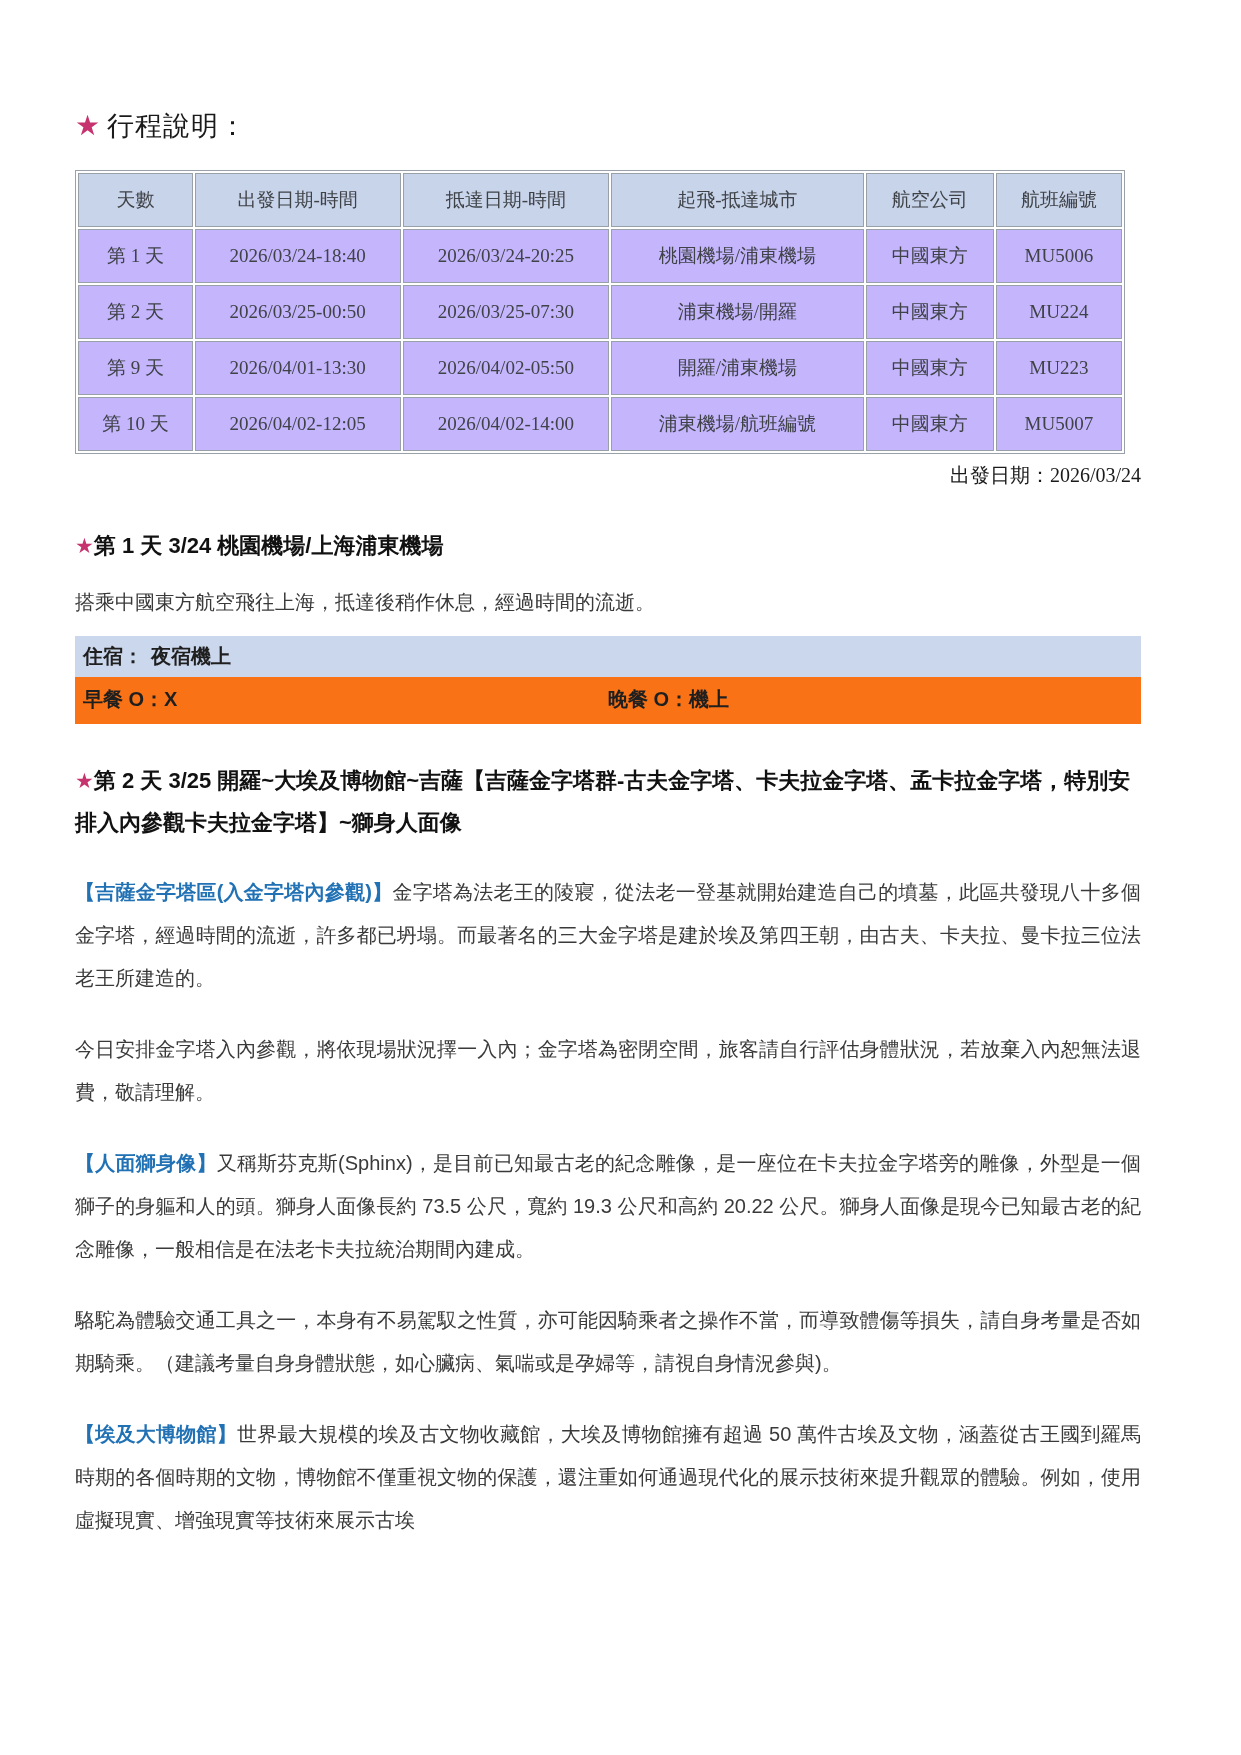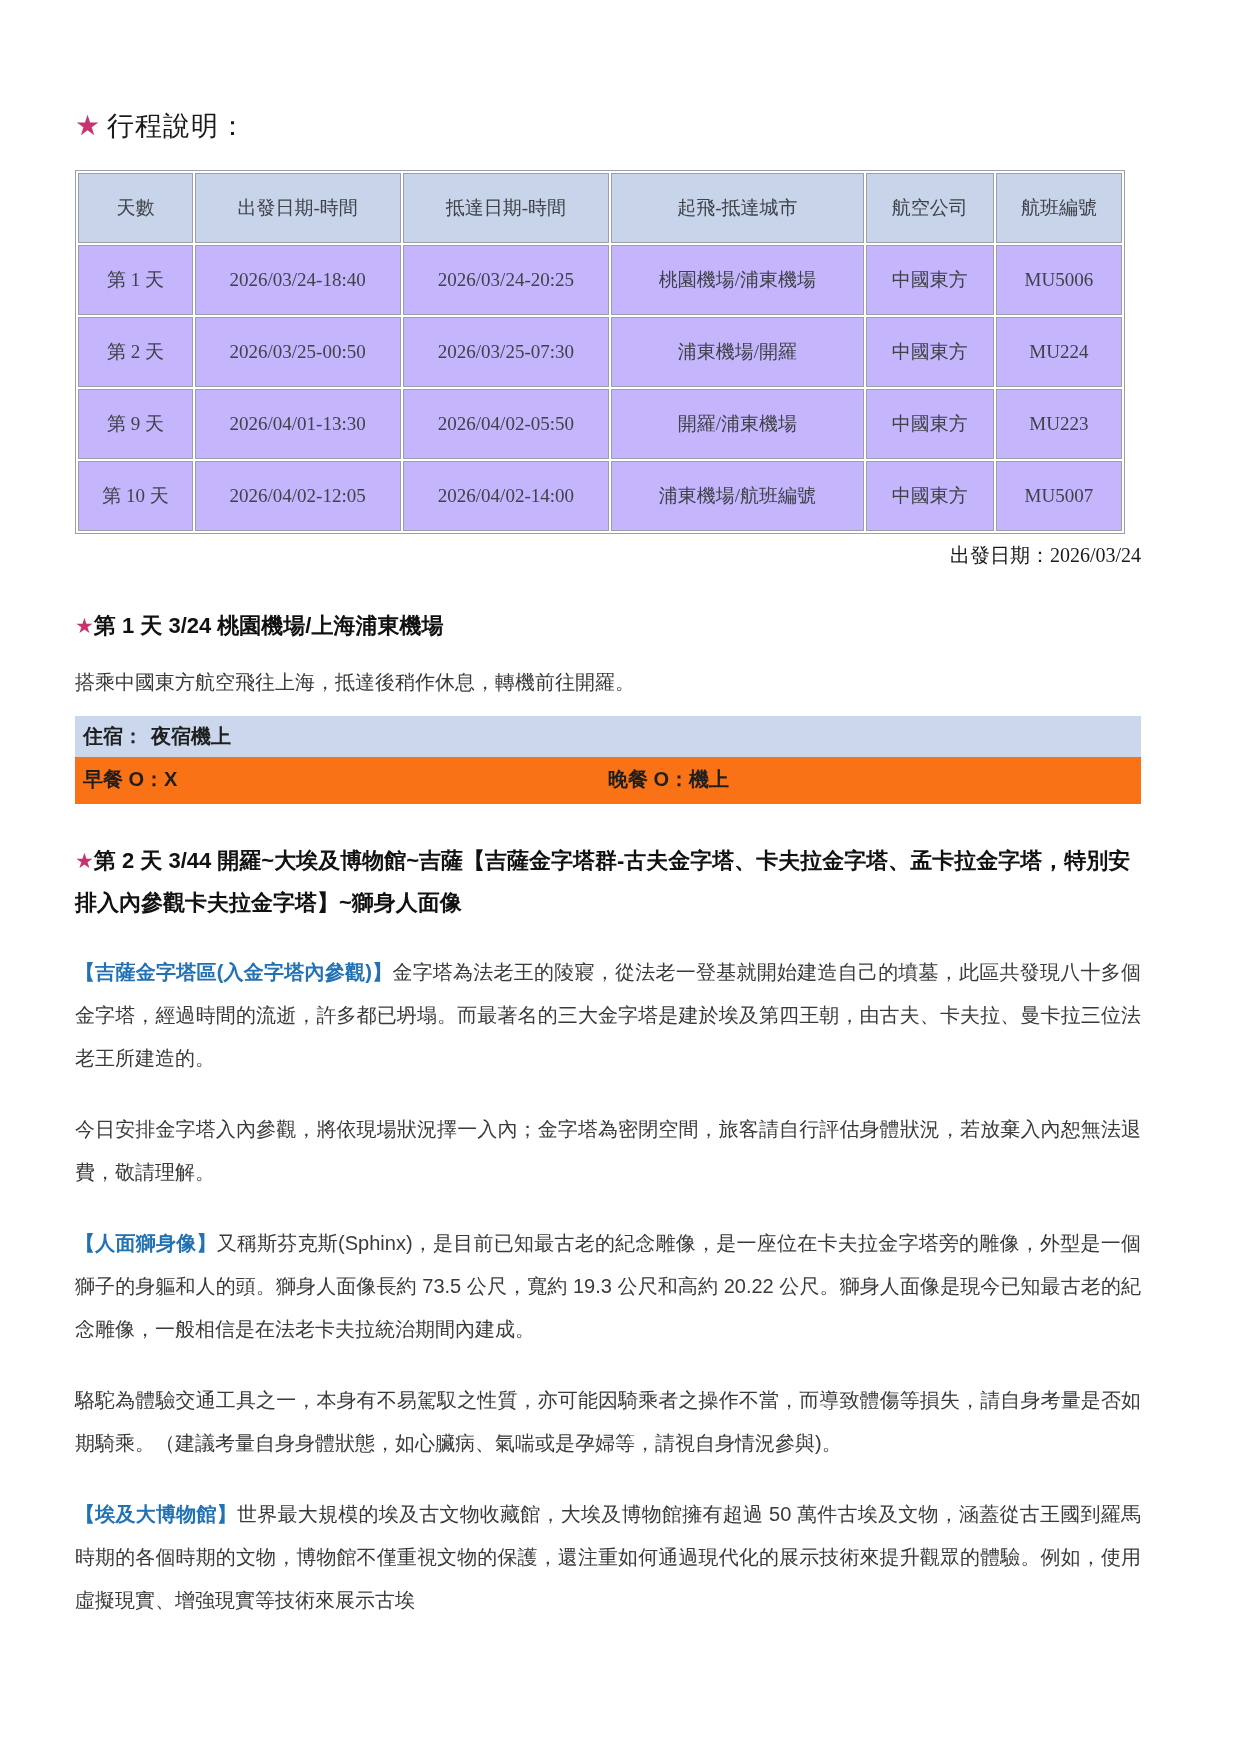--- a/index.html
+++ b/index.html
@@ -34,21 +34,21 @@
     border-spacing: 2px;
     border: 1px solid #9aa0a8;
     font-family: "Liberation Serif", "DejaVu Serif", serif;
     font-size: 19px;
     color: #3f4247;
   }
   table.flight-table th, table.flight-table td {
     border: 1px solid #9aa0a8;
     text-align: center;
     font-weight: normal;
-    padding: 21px 4px;
+    padding: 13px 4px;
     overflow: hidden;
     white-space: nowrap;
   }
   table.flight-table th { background: #c8d4ea; }
   table.flight-table td { background: #c4b5fd; }
   col.c-day     { width: 11.1%; }
   col.c-depart  { width: 19.9%; }
   col.c-arrive  { width: 20.0%; }
   col.c-cities  { width: 24.4%; }
   col.c-airline { width: 12.4%; }
@@ -166,34 +166,34 @@
     </tr>
   </tbody>
 </table>
 
 <div class="departure-note">出發日期：2026/03/24</div>
 
 <div class="day-heading">
   <span class="star">★</span><span>第 1 天 3/24 桃園機場/上海浦東機場</span>
 </div>
 
-<p class="body-text">搭乘中國東方航空飛往上海，抵達後稍作休息，轉機前往開羅。</p>
+<p class="body-text">搭乘中國東方航空飛往上海，抵達後稍作休息，經過時間的流逝。</p>
 
 <div class="lodging-bar">
   <span>住宿：</span><span class="lodging-value">夜宿機上</span>
 </div>
 
 <div class="meals-bar">
   <span class="meal">早餐 O：X</span>
   <span class="meal">晚餐 O：機上</span>
 </div>
 
 <div class="day2-block">
   <div class="day-heading">
-    <span class="star">★</span><span>第 2 天 3/44 開羅~大埃及博物館~吉薩【吉薩金字塔群-古夫金字塔、卡夫拉金字塔、孟卡拉金字塔，特別安排入內參觀卡夫拉金字塔】~獅身人面像</span>
+    <span class="star">★</span><span>第 2 天 3/25 開羅~大埃及博物館~吉薩【吉薩金字塔群-古夫金字塔、卡夫拉金字塔、孟卡拉金字塔，特別安排入內參觀卡夫拉金字塔】~獅身人面像</span>
   </div>
 
   <p class="body-text para">
     <span class="tag">【吉薩金字塔區(入金字塔內參觀)】</span><span>金字塔為法老王的陵寢，從法老一登基就開始建造自己的墳墓，此區共發現八十多個金字塔，經過時間的流逝，許多都已坍塌。而最著名的三大金字塔是建於埃及第四王朝，由古夫、卡夫拉、曼卡拉三位法老王所建造的。</span>
   </p>
 
   <p class="body-text para">
     <span class="tag"></span><span>今日安排金字塔入內參觀，將依現場狀況擇一入內；金字塔為密閉空間，旅客請自行評估身體狀況，若放棄入內恕無法退費，敬請理解。</span>
   </p>
 

